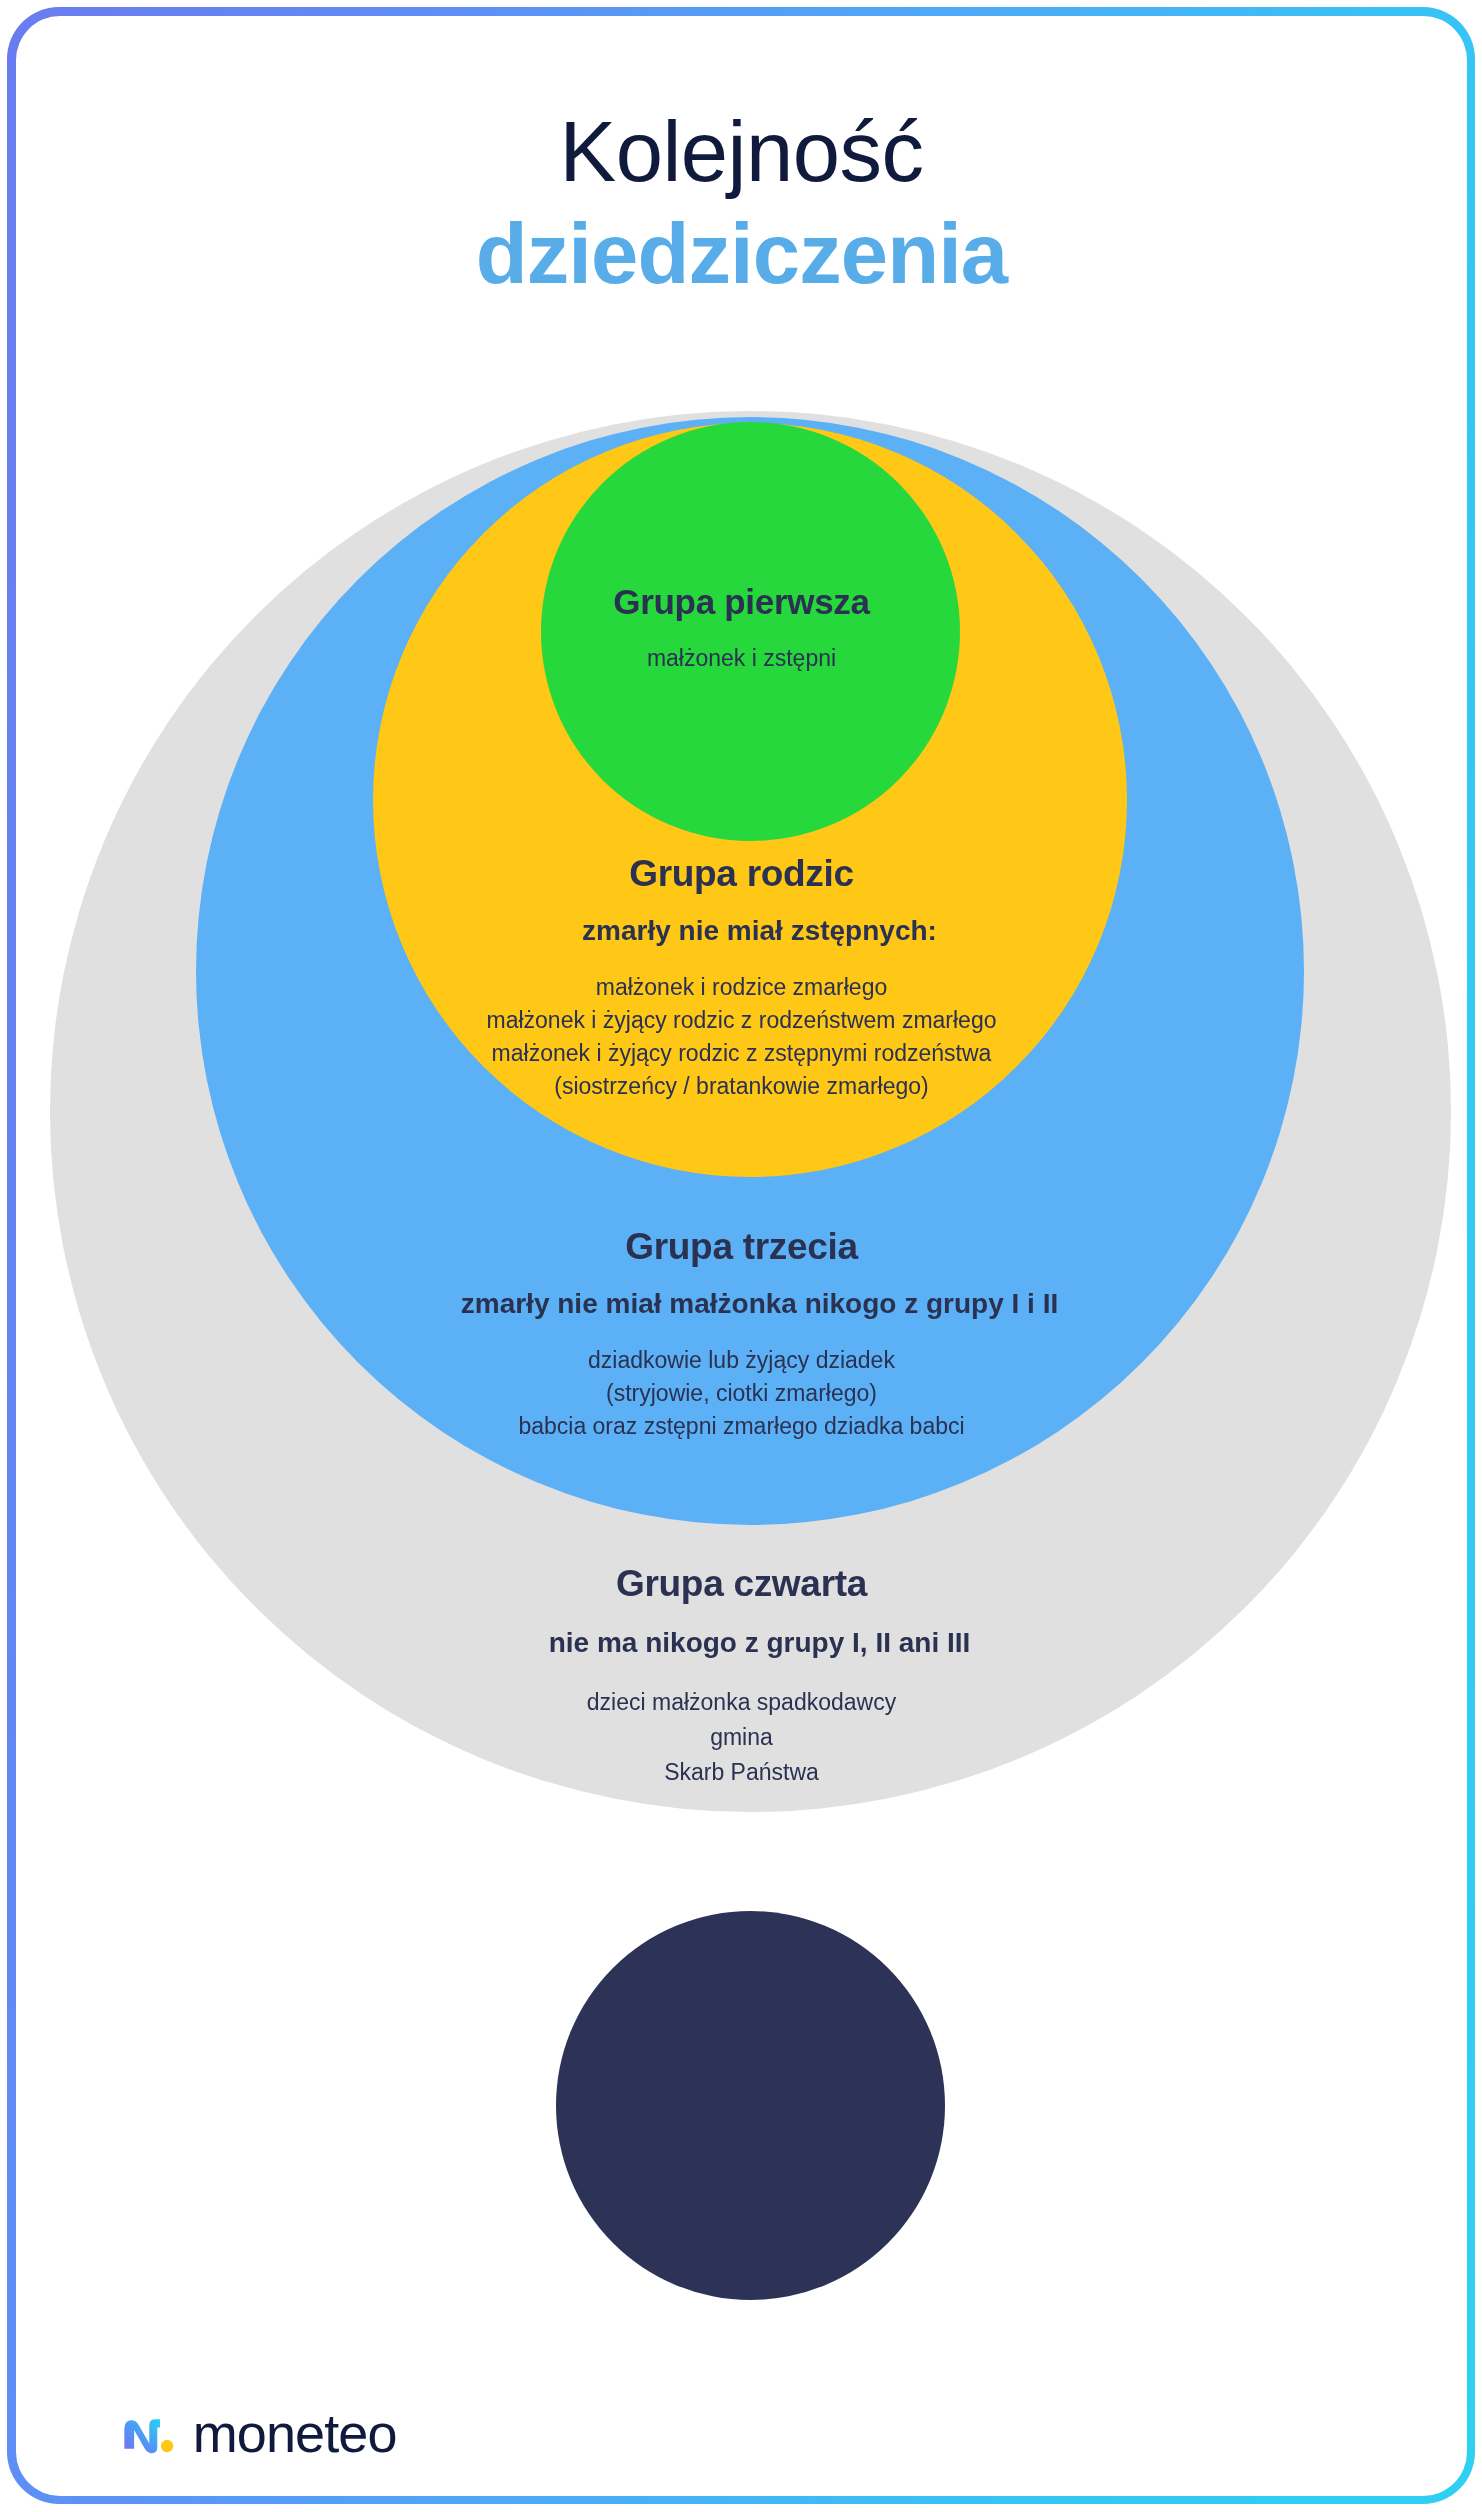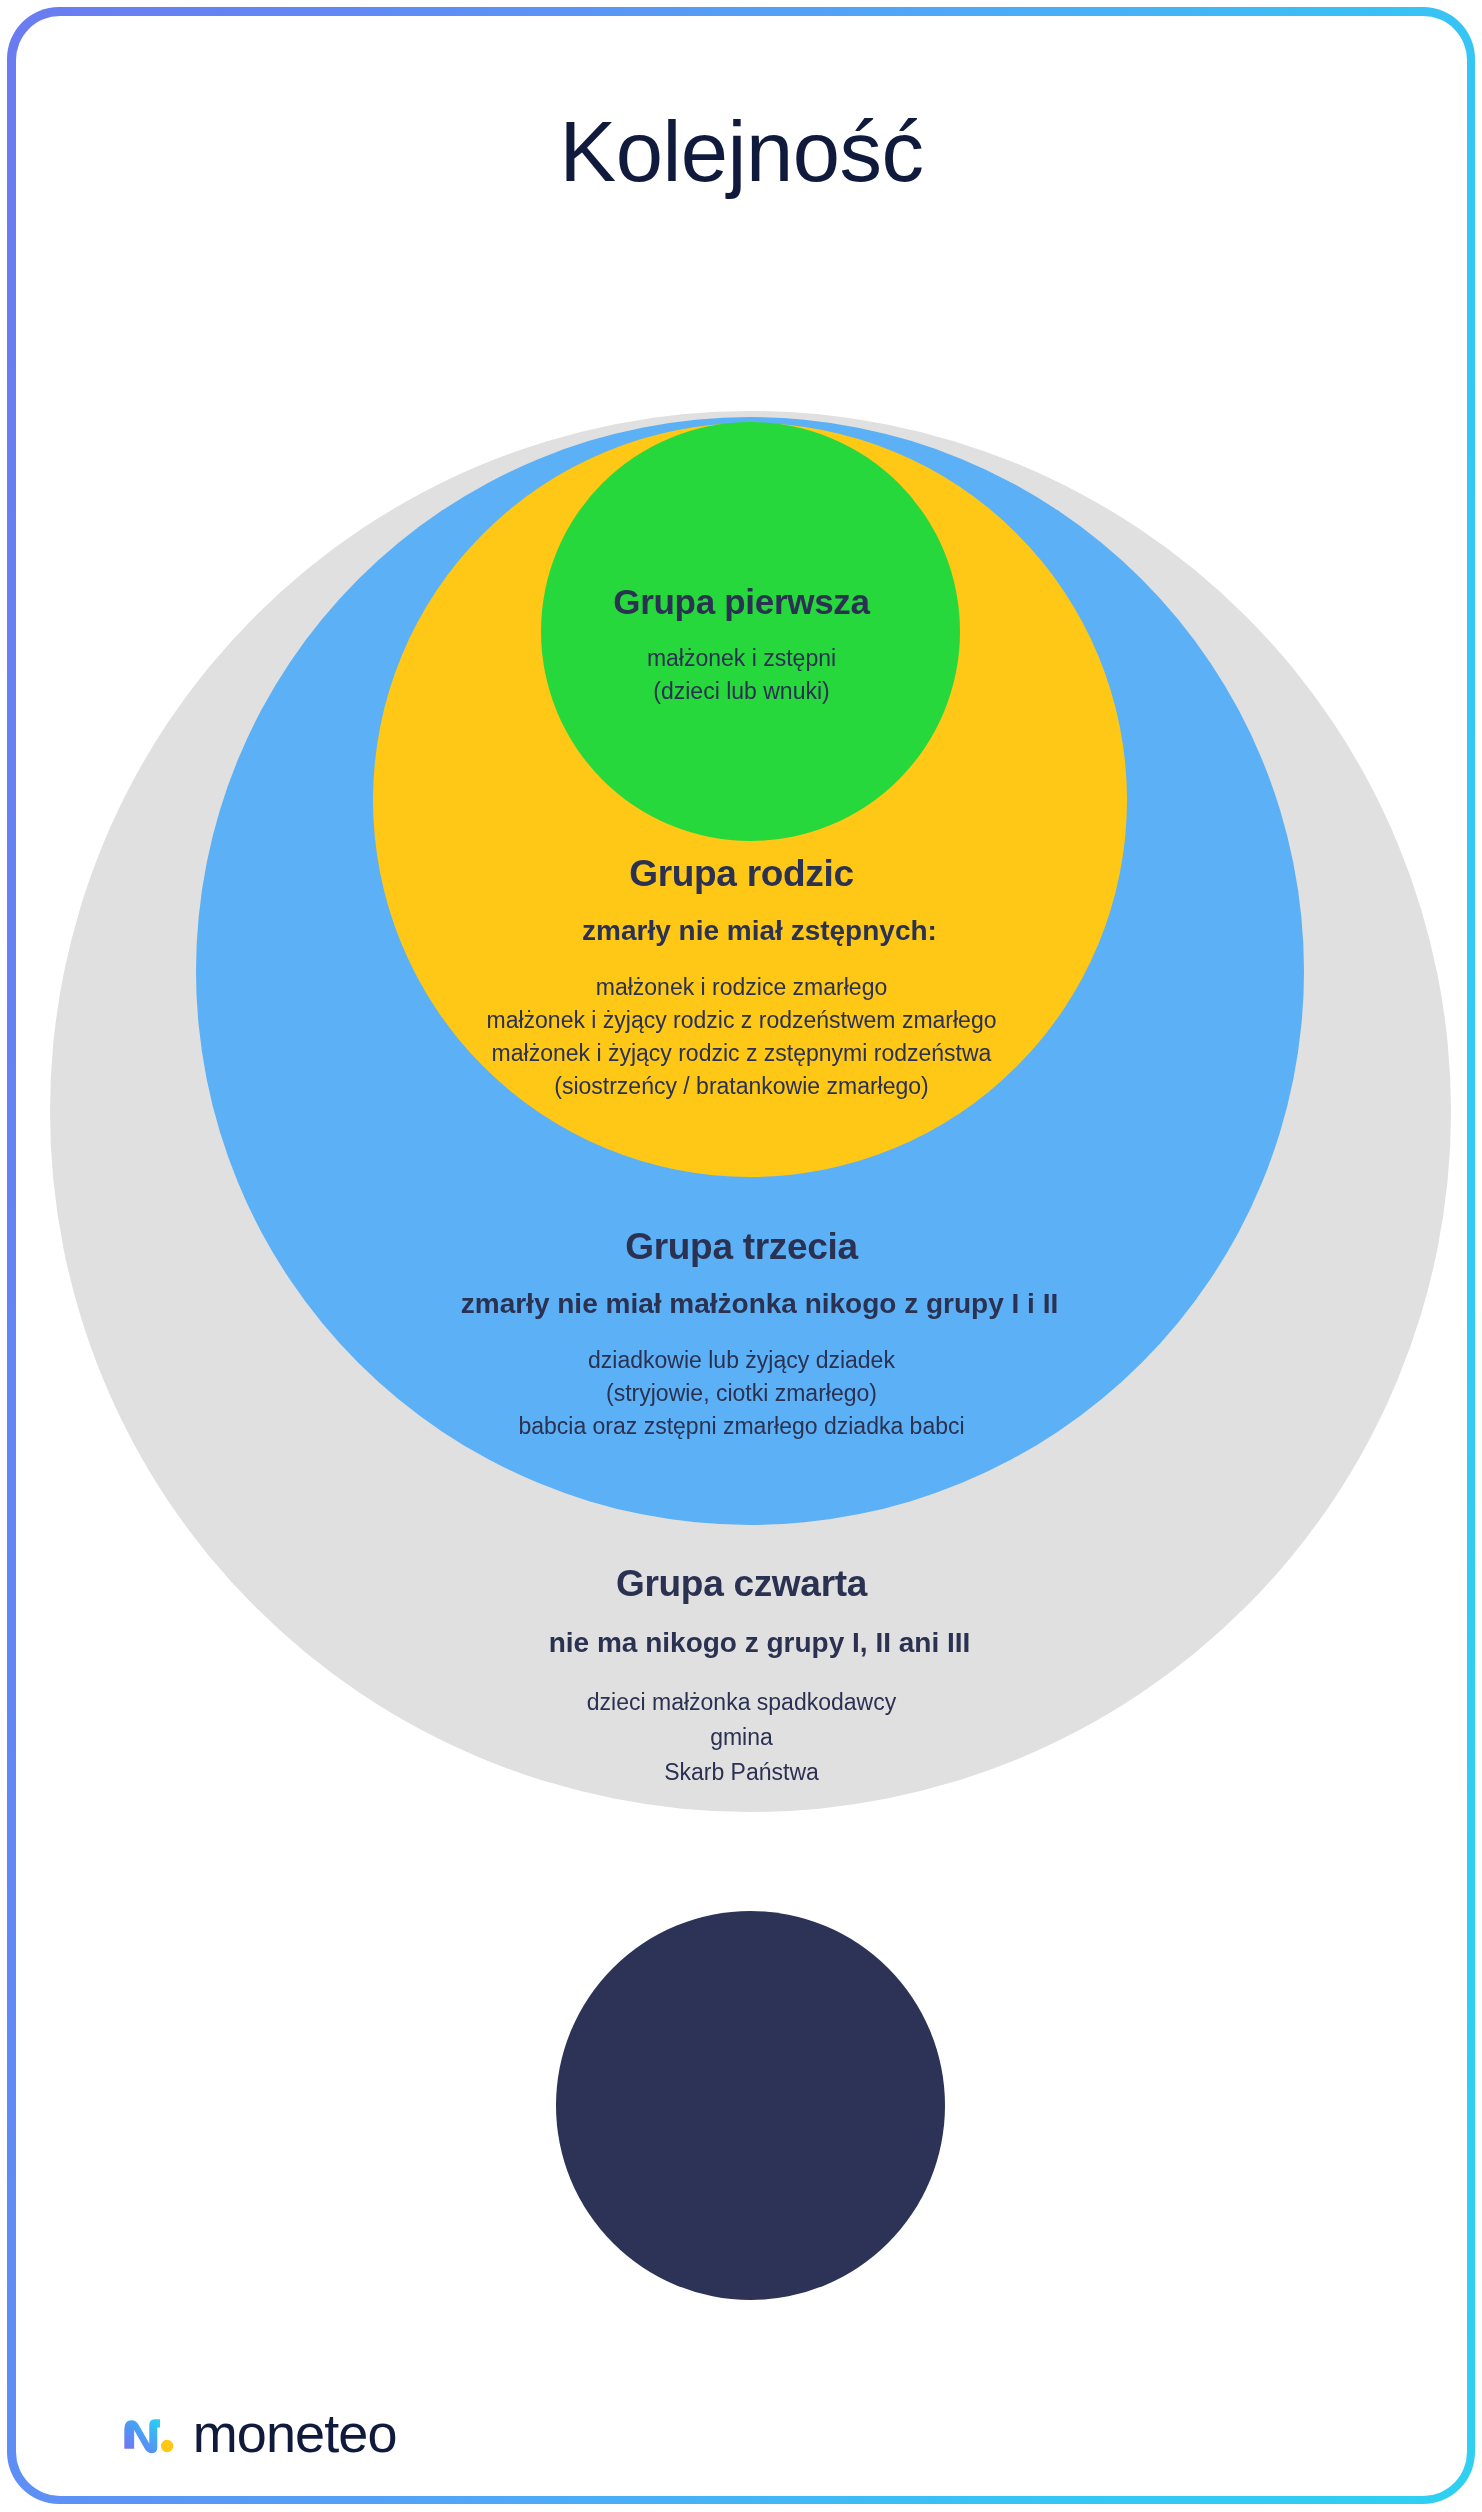--- a/index.html
+++ b/index.html
@@ -194,35 +194,35 @@
 <body>
 
 <div class="page">
 
   <div class="frame">
     <div class="frame-inner"></div>
   </div>
 
   <div class="title-block">
     <span class="title-line1">Kolejność</span>
+    <span class="title-line2">dziedziczenia</span>
   </div>
 
   <div class="circles">
     <div class="circ c-gray"></div>
     <div class="circ c-blue"></div>
     <div class="circ c-yellow"></div>
     <div class="circ c-green"></div>
     <div class="circ c-dark"></div>
   </div>
 
   <div class="grp grp-1">
     <span class="g-title">Grupa pierwsza</span>
     <span class="g-lines">
       <span class="g-line">małżonek i zstępni</span>
-      <span class="g-line">(dzieci lub wnuki)</span>
     </span>
   </div>
 
   <div class="grp grp-2">
     <span class="g-title">Grupa rodzic</span>
     <span class="g-sub">zmarły nie miał zstępnych:</span>
     <span class="g-lines">
       <span class="g-line">małżonek i rodzice zmarłego</span>
       <span class="g-line">małżonek i żyjący rodzic z rodzeństwem zmarłego</span>
       <span class="g-line">małżonek i żyjący rodzic z zstępnymi rodzeństwa</span>

